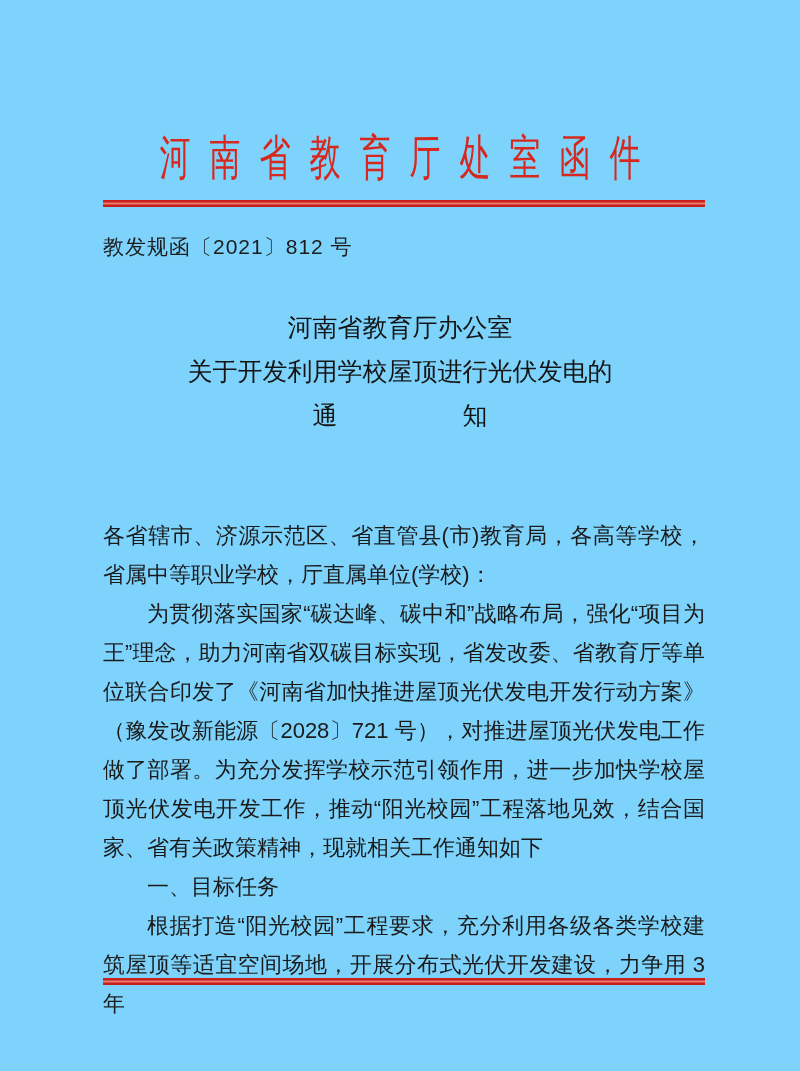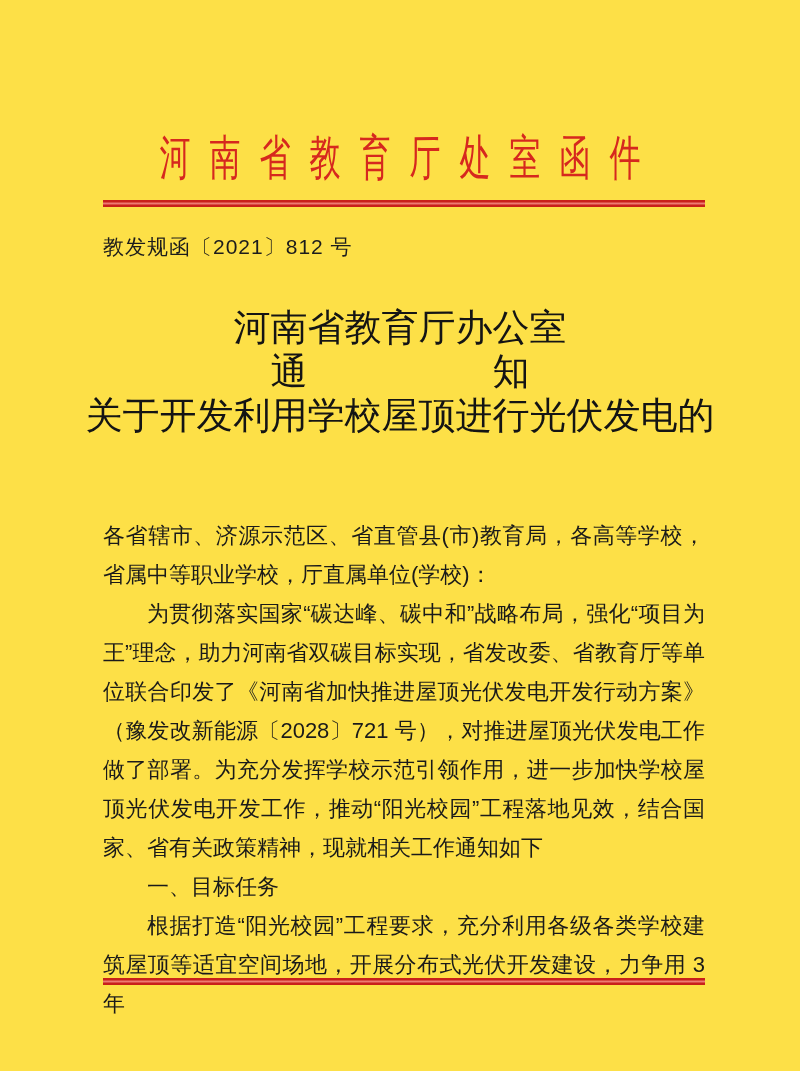--- a/index.html
+++ b/index.html
@@ -2,21 +2,21 @@
 <html><head>
 <meta charset="utf-8">
 <style>
   * { margin: 0; padding: 0; box-sizing: border-box; }
   html, body { background: #e8e8e8; }
   .page {
     position: relative;
     width: 800px;
     height: 1071px;
     margin: 0 auto;
-    background: #fde047;
+    background: #7dd3fc;
     overflow: hidden;
     font-family: "Liberation Serif", serif;
   }
   
   .letterhead {
     position: absolute;
     top: 126px;
     left: 0;
     width: 100%;
     text-align: center;
@@ -55,21 +55,21 @@
     color: #1c1c1c;
     letter-spacing: 1px;
   }
   .title-block {
     position: absolute;
     top: 306px;
     left: 0;
     width: 100%;
     text-align: center;
     font-family: "Liberation Serif", "DejaVu Serif", serif;
-    font-size: 37px;
+    font-size: 25px;
     line-height: 44px;
     color: #141414;
     font-weight: 500;
   }
   .body-block {
     position: absolute;
     top: 485px;
     left: 103px;
     width: 602px;
     font-family: "Liberation Sans", "DejaVu Sans", sans-serif;
@@ -90,22 +90,22 @@
 <div class="page">
 
   <div class="letterhead">河南省教育厅处室函件</div>
 
   <div class="red-rule top"></div>
 
   <div class="doc-number">教发规函〔2021〕812 号</div>
 
   <div class="title-block">
     <div>河南省教育厅办公室</div>
+    <div>关于开发利用学校屋顶进行光伏发电的</div>
     <div>通　　　　　知</div>
-    <div>关于开发利用学校屋顶进行光伏发电的</div>
   </div>
 
   <div class="body-block">
     <p>各省辖市、济源示范区、省直管县(市)教育局，各高等学校，省属中等职业学校，厅直属单位(学校)：</p>
     <p class="indent">为贯彻落实国家“碳达峰、碳中和”战略布局，强化“项目为王”理念，助力河南省双碳目标实现，省发改委、省教育厅等单位联合印发了《河南省加快推进屋顶光伏发电开发行动方案》（豫发改新能源〔2028〕721 号），对推进屋顶光伏发电工作做了部署。为充分发挥学校示范引领作用，进一步加快学校屋顶光伏发电开发工作，推动“阳光校园”工程落地见效，结合国家、省有关政策精神，现就相关工作通知如下</p>
     <p class="indent heading">一、目标任务</p>
     <p class="indent">根据打造“阳光校园”工程要求，充分利用各级各类学校建筑屋顶等适宜空间场地，开展分布式光伏开发建设，力争用 3 年</p>
   </div>
 
   <div class="red-rule bottom"></div>

